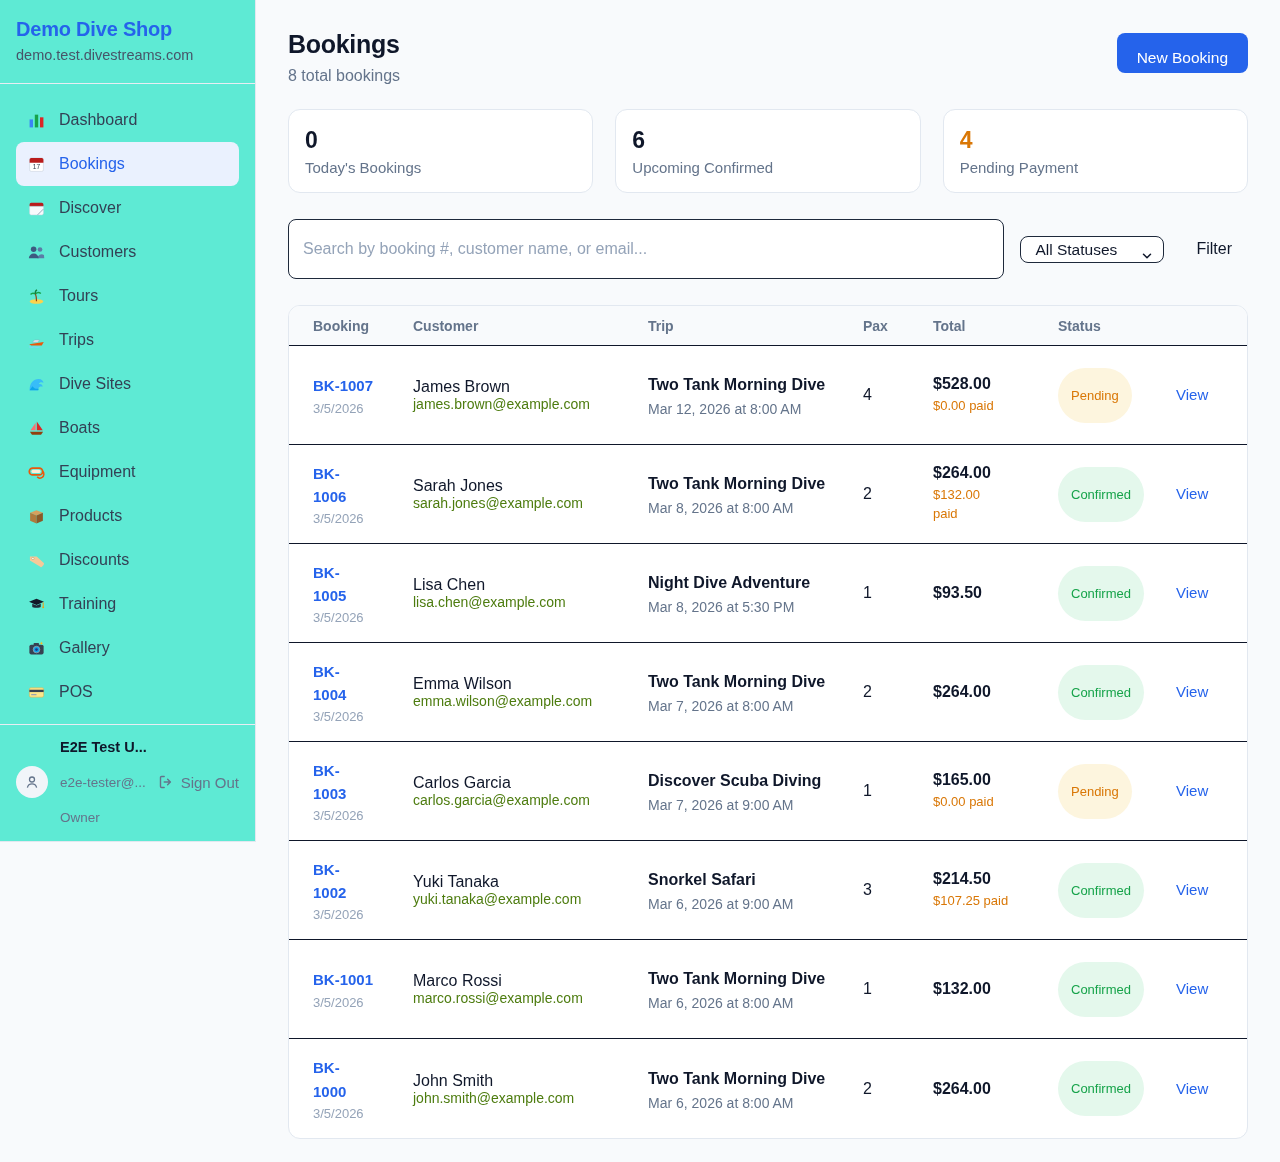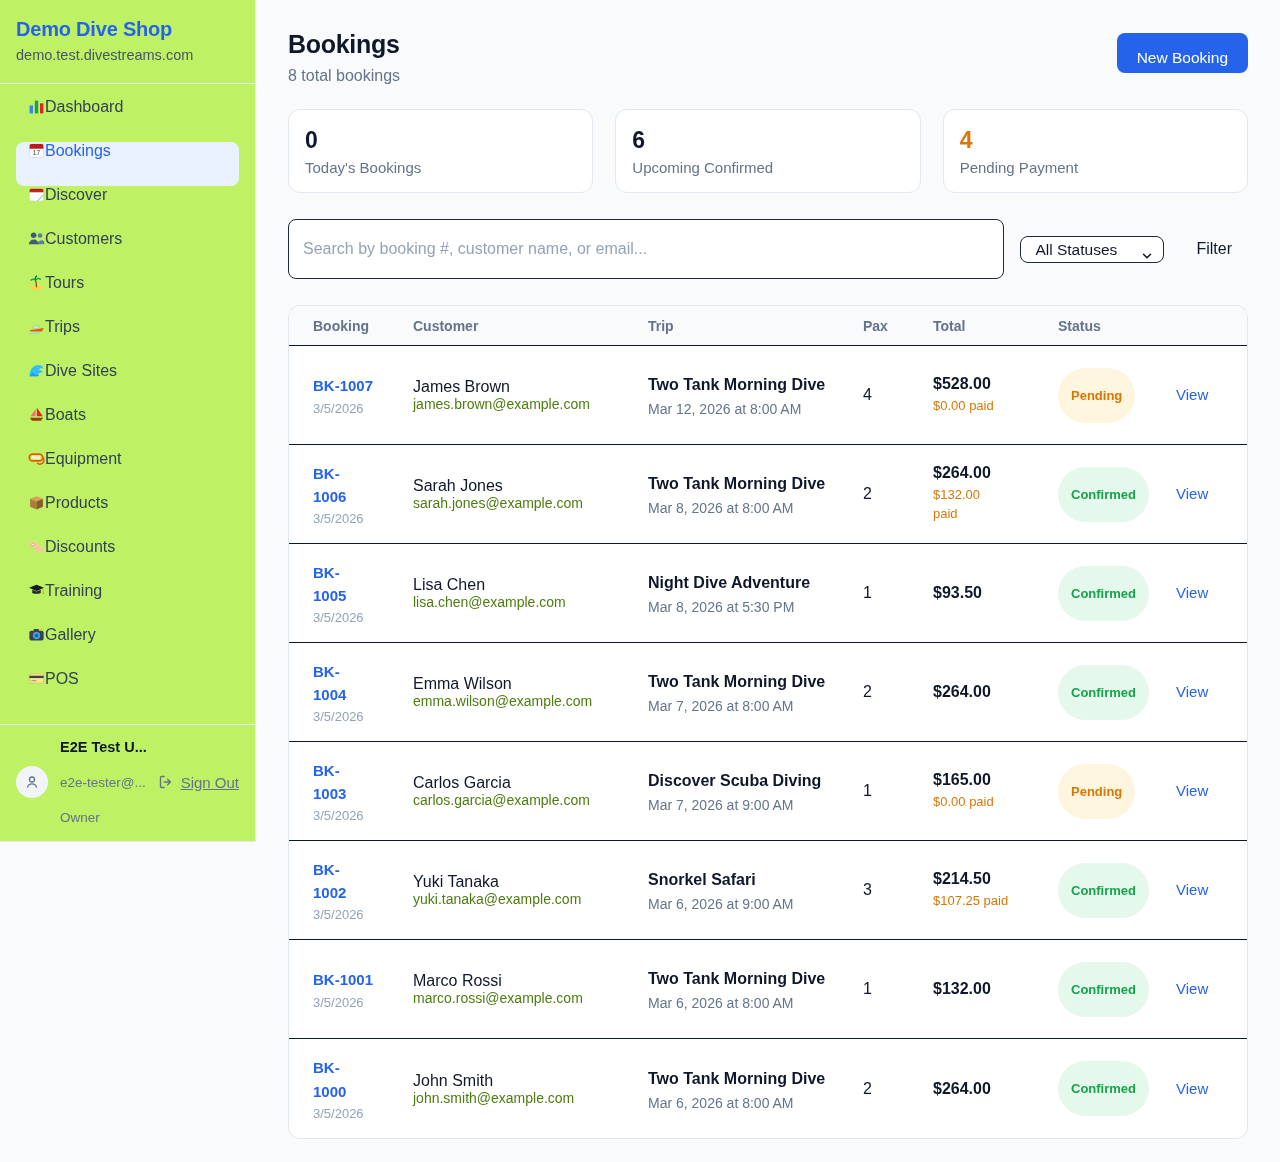--- a/index.html
+++ b/index.html
@@ -8,51 +8,51 @@
     font-family: "Liberation Sans", "DejaVu Sans", sans-serif;
     background: #f8fafc;
     color: #0f172a;
     min-height: 1162px;
   }
   .app { display: flex; align-items: flex-start; width: 1280px; min-height: 1162px; }
 
   
   .sidebar {
     width: 256px; flex: 0 0 256px;
-    background: #bef264;
+    background: #5eead4;
     border-right: 1px solid #e2e8f0;
     border-bottom: 1px solid #e2e8f0;
   }
   .brand { padding: 18px 16px 20px 16px; border-bottom: 1px solid #e9edf3; }
   .brand-name { color: #2563eb; font-size: 20px; font-weight: 800; letter-spacing: -0.2px; }
   .brand-domain { margin-top: 6px; color: #475569; font-size: 14.5px; }
   .nav { padding: 14px 16px 10px 16px; }
   .nav-item {
-    display: flex; 
+    display: flex; align-items: center; gap: 14px;
     height: 44px; padding: 0 12px; border-radius: 8px;
     color: #334155; font-size: 16px; cursor: pointer;
   }
   .nav-item.active { background: #eaf1fe; color: #2563eb; font-weight: 500; }
   .em { width: 17px; height: 17px; flex: 0 0 17px; }
   .user-section {
     border-top: 1px solid #e9edf3;
     padding: 14px 16px 16px 16px;
     display: flex; align-items: center; gap: 12px;
   }
   .avatar {
     width: 32px; height: 32px; border-radius: 50%;
     background: #f1f5f9; display: flex; align-items: center; justify-content: center;
     flex: 0 0 32px;
   }
   .user-meta { flex: 1; min-width: 0; }
   .user-name { font-size: 14.5px; font-weight: 700; color: #0f172a; white-space: nowrap; }
   .user-email, .user-role { font-size: 13.5px; color: #64748b; margin-top: 20px; white-space: nowrap; }
   .signout {
     display: flex; align-items: center; gap: 7px;
-    color: #64748b; font-size: 15px; cursor: pointer; white-space: nowrap; text-decoration: underline;
+    color: #64748b; font-size: 15px; cursor: pointer; white-space: nowrap;
   }
 
   
   .main { flex: 1; padding: 30px 32px 32px 32px; }
   .page-header { display: flex; align-items: flex-start; justify-content: space-between; }
   .page-title { font-size: 25px; font-weight: 800; letter-spacing: -0.3px; color: #0f172a; }
   .page-subtitle { margin-top: 8px; font-size: 16px; color: #64748b; }
   .btn-primary {
     background: #2563eb; color: #fff; border: none; border-radius: 8px;
     font-family: inherit; font-size: 15.5px; font-weight: 500;
@@ -113,21 +113,21 @@
   .booking-date { font-size: 13px; color: #94a3b8; margin-top: 3px; }
   .cust-name { font-size: 16px; font-weight: 500; color: #0f172a; }
   .cust-email { font-size: 14px; color: #4d7c0f; margin-top: 0; }
   .trip-name { font-size: 16px; font-weight: 600; color: #0f172a; line-height: 1.5; padding-right: 30px; }
   .trip-when { font-size: 14px; color: #64748b; margin-top: 4px; }
   .pax { font-size: 16px; color: #0f172a; }
   .total { font-size: 16px; font-weight: 700; color: #0f172a; }
   .paid { font-size: 13px; color: #d97706; margin-top: 4px; white-space: pre-line; line-height: 1.45; }
   .paid:empty { display: none; }
   .pill {
-    display: inline-block; font-size: 13px; font-weight: 700;
+    display: inline-block; font-size: 13px; font-weight: 400;
     padding: 20px 13px; border-radius: 999px;
   }
   .pill.pending { background: #fdf5de; color: #d97706; }
   .pill.confirmed { background: #e4f8ec; color: #16a34a; }
   .view-link { color: #2563eb; font-size: 15px; font-weight: 500; text-decoration: none; cursor: pointer; text-align: right; }
 </style>
 </head>
 <body>
 
 <div class="app">

